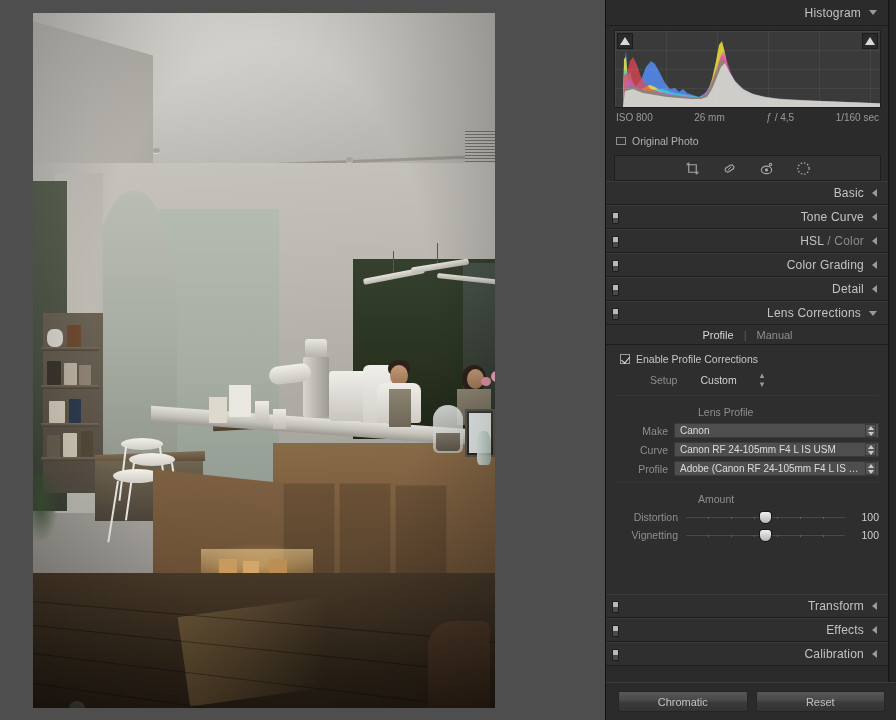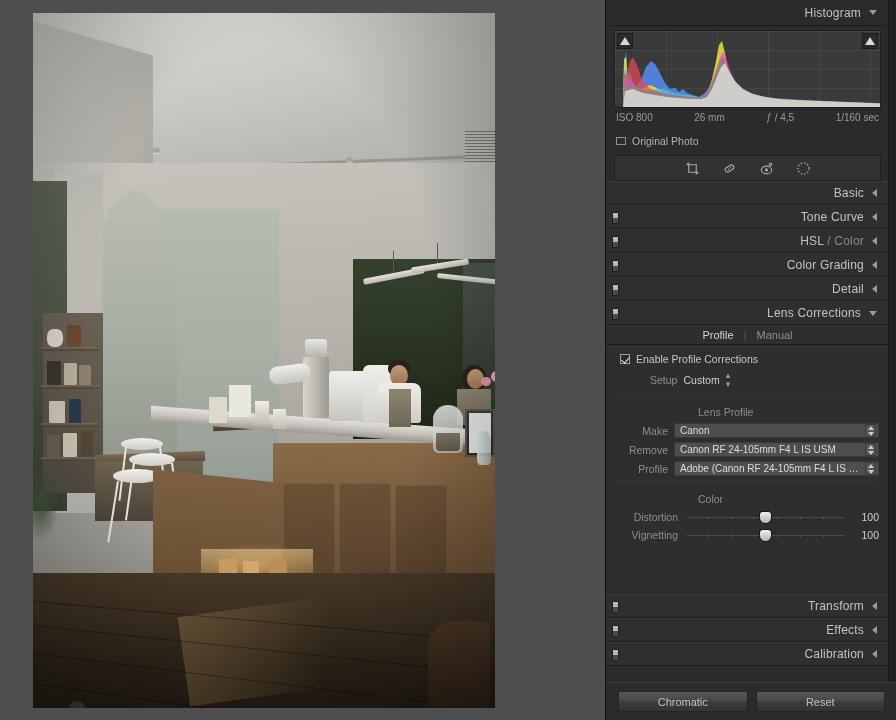--- a/index.html
+++ b/index.html
@@ -296,21 +296,21 @@
   .chk {
     width: 10px; height: 10px; border: 1px solid #9b9b9b; background: #2a2a2a;
     position: relative; flex: 0 0 auto;
   }
   .chk::after {
     content: ""; position: absolute; left: 2px; top: 0px;
     width: 4px; height: 7px; border: solid #e8e8e8;
     border-width: 0 1.6px 1.6px 0; transform: rotate(40deg);
   }
   .setup-row {
-    display: flex; align-items: center; gap: 6px;
+    display: flex; align-items: center; gap: 23px;
     padding: 4px 0 2px 0; justify-content: flex-start; margin-left: 44px;
     font-size: 10.5px;
   }
   .lbl { color: #8e8e8e; }
   .val { color: #d0d0d0; }
   .updown { color: #9a9a9a; font-size: 9px; line-height: 1; }
 
   .group-title {
     text-align: left; margin-left: 92px; color: #8e8e8e; font-size: 10.5px;
     padding: 6px 0 3px 0;
@@ -629,21 +629,21 @@
           <span class="combo">
             <span class="txt">Canon</span>
             <span class="spin">
                 <i class="up"></i>
                 <i class="dn"></i>
               </span>
           </span>
         </div>
 
         <div class="field-row">
-          <span class="lbl">Remove</span>
+          <span class="lbl">Curve</span>
           <span class="combo">
             <span class="txt">Canon RF 24-105mm F4 L IS USM</span>
             <span class="spin">
                 <i class="up"></i>
                 <i class="dn"></i>
               </span>
           </span>
         </div>
 
         <div class="field-row">
@@ -652,21 +652,21 @@
             <span class="txt">Adobe (Canon RF 24-105mm F4 L IS USM)</span>
             <span class="spin">
                 <i class="up"></i>
                 <i class="dn"></i>
               </span>
           </span>
         </div>
 
         <div class="divider"></div>
 
-        <div class="group-title">Color</div>
+        <div class="group-title">Amount</div>
 
         <div class="slider-row">
           <span class="lbl">Distortion</span>
           <span class="track">
             <span class="bar"></span>
             <span class="ticks"></span>
             <span class="knob" style="left:calc(50% - 5.5px);"></span>
           </span>
           <span class="num">100</span>
         </div>

